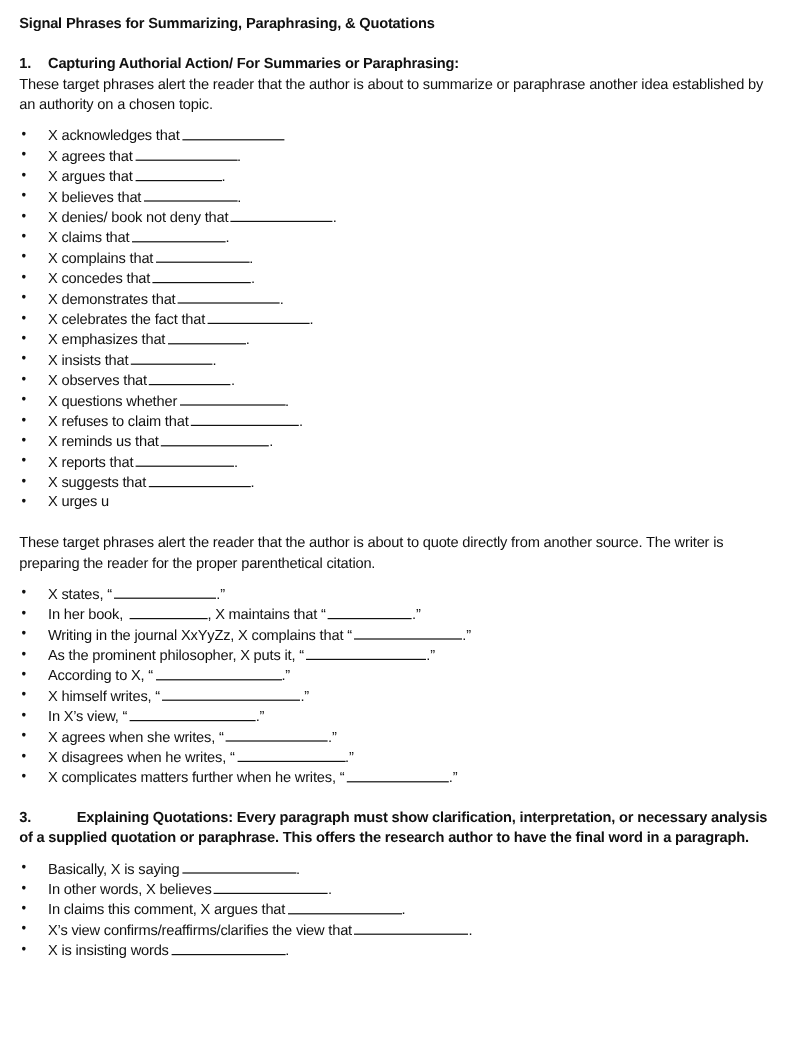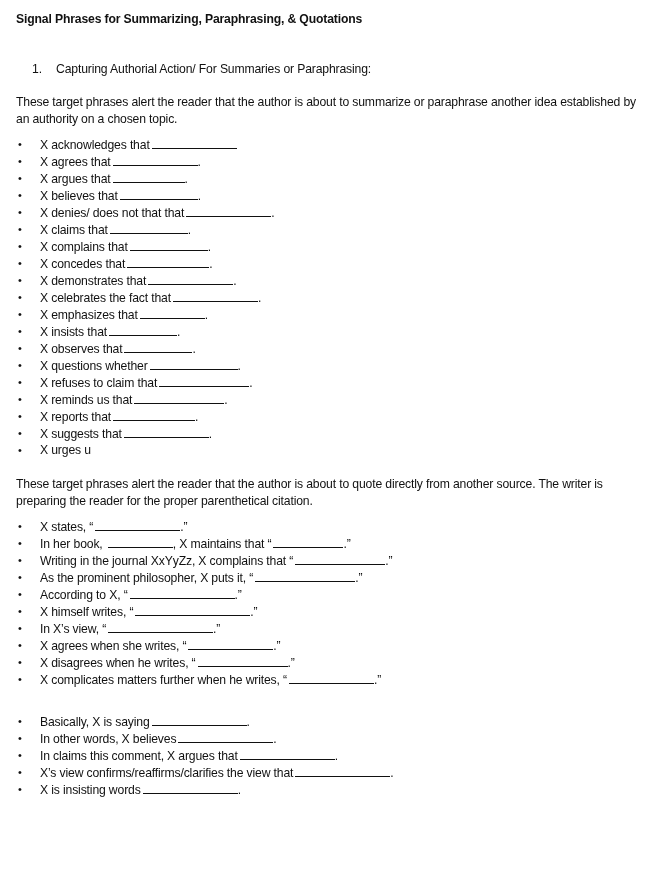--- a/index.html
+++ b/index.html
@@ -8,21 +8,21 @@
     font-family: "Liberation Sans", sans-serif;
     color: #111;
     font-size: 12.2px;
     line-height: 17px;
     letter-spacing: -0.15px;
   }
   .page { position: relative; padding: 11px 0 0 16px; }
   .title { font-weight: bold; margin: 0; }
   .subtitle { margin: 0; width: 600px; }
   .subtitle i { font-style: italic; }
-  .sec-head { font-weight: normal; margin: 16px; }
+  .sec-head { font-weight: bold; margin: 0; }
   .sec-head .num { display: inline-block; width: 24px; }
   .sec3 .num { width: 48px; }
   .desc { margin: 0; width: 620px; }
   .gap { height: 17px; }
   .gap-sm { height: 8px; }
   ul.items { list-style: none; margin: 0; padding: 0; }
   ul.items li { position: relative; padding-left: 24px; height: 17px; white-space: nowrap; }
   ul.items li .bullet {
     position: absolute; left: 2px; top: 0;
     font-size: 11px;
@@ -38,21 +38,21 @@
   <div class="gap"></div>
 
   <p class="sec-head"><span class="num">1.</span><span>Capturing Authorial Action/ For Summaries or Paraphrasing:</span></p>
   <p class="desc">These target phrases alert the reader that the author is about to summarize or paraphrase another idea established by an authority on a chosen topic.</p>
   <div class="gap-sm"></div>
   <ul class="items" id="list-0">
       <li><span class="bullet">•</span><span>X acknowledges that</span><span class="blank" style="width: 85px;"></span><span></span></li>
       <li><span class="bullet">•</span><span>X agrees that</span><span class="blank" style="width: 85px;"></span><span>.</span></li>
       <li><span class="bullet">•</span><span>X argues that</span><span class="blank" style="width: 72px;"></span><span>.</span></li>
       <li><span class="bullet">•</span><span>X believes that</span><span class="blank" style="width: 78px;"></span><span>.</span></li>
-      <li><span class="bullet">•</span><span>X denies/ does not that that</span><span class="blank" style="width: 85px;"></span><span>.</span></li>
+      <li><span class="bullet">•</span><span>X denies/ book not deny that</span><span class="blank" style="width: 85px;"></span><span>.</span></li>
       <li><span class="bullet">•</span><span>X claims that</span><span class="blank" style="width: 78px;"></span><span>.</span></li>
       <li><span class="bullet">•</span><span>X complains that</span><span class="blank" style="width: 78px;"></span><span>.</span></li>
       <li><span class="bullet">•</span><span>X concedes that</span><span class="blank" style="width: 82px;"></span><span>.</span></li>
       <li><span class="bullet">•</span><span>X demonstrates that</span><span class="blank" style="width: 85px;"></span><span>.</span></li>
       <li><span class="bullet">•</span><span>X celebrates the fact that</span><span class="blank" style="width: 85px;"></span><span>.</span></li>
       <li><span class="bullet">•</span><span>X emphasizes that</span><span class="blank" style="width: 65px;"></span><span>.</span></li>
       <li><span class="bullet">•</span><span>X insists that</span><span class="blank" style="width: 68px;"></span><span>.</span></li>
       <li><span class="bullet">•</span><span>X observes that</span><span class="blank" style="width: 68px;"></span><span>.</span></li>
       <li><span class="bullet">•</span><span>X questions whether</span><span class="blank" style="width: 88px;"></span><span>.</span></li>
       <li><span class="bullet">•</span><span>X refuses to claim that</span><span class="blank" style="width: 90px;"></span><span>.</span></li>
@@ -72,20 +72,21 @@
       <li><span class="bullet">•</span><span>As the prominent philosopher, X puts it, “</span><span class="blank" style="width: 100px;"></span><span>.”</span></li>
       <li><span class="bullet">•</span><span>According to X, “</span><span class="blank" style="width: 105px;"></span><span>.”</span></li>
       <li><span class="bullet">•</span><span>X himself writes, “</span><span class="blank" style="width: 115px;"></span><span>.”</span></li>
       <li><span class="bullet">•</span><span>In X’s view, “</span><span class="blank" style="width: 105px;"></span><span>.”</span></li>
       <li><span class="bullet">•</span><span>X agrees when she writes, “</span><span class="blank" style="width: 85px;"></span><span>.”</span></li>
       <li><span class="bullet">•</span><span>X disagrees when he writes, “</span><span class="blank" style="width: 90px;"></span><span>.”</span></li>
       <li><span class="bullet">•</span><span>X complicates matters further when he writes, “</span><span class="blank" style="width: 85px;"></span><span>.”</span></li>
     </ul>
   <div class="gap"></div>
 
+  <p class="bold3 sec-head sec3"><span class="num">3.</span><span>Explaining Quotations: Every paragraph must show clarification, interpretation, or necessary analysis of a supplied quotation or paraphrase. This offers the research author to have the final word in a paragraph.</span></p>
   <div class="gap-sm"></div>
   <ul class="items" id="list-2">
       <li><span class="bullet">•</span><span>Basically, X is saying</span><span class="blank" style="width: 95px;"></span><span>.</span></li>
       <li><span class="bullet">•</span><span>In other words, X believes</span><span class="blank" style="width: 95px;"></span><span>.</span></li>
       <li><span class="bullet">•</span><span>In claims this comment, X argues that</span><span class="blank" style="width: 95px;"></span><span>.</span></li>
       <li><span class="bullet">•</span><span>X’s view confirms/reaffirms/clarifies the view that</span><span class="blank" style="width: 95px;"></span><span>.</span></li>
       <li><span class="bullet">•</span><span>X is insisting words</span><span class="blank" style="width: 95px;"></span><span>.</span></li>
     </ul>
 </div>
 

